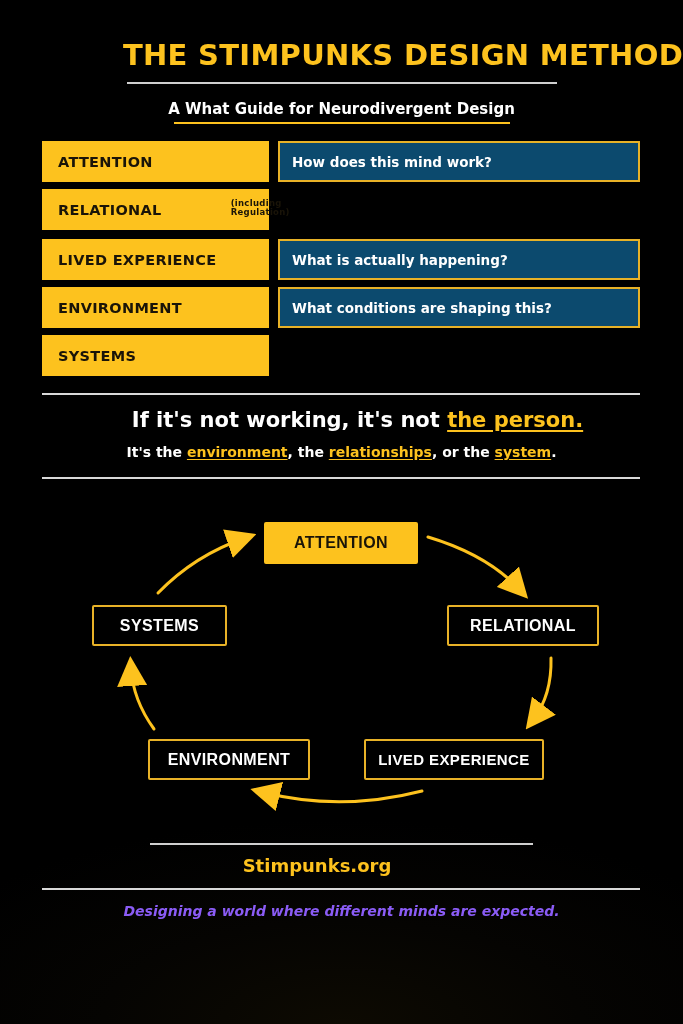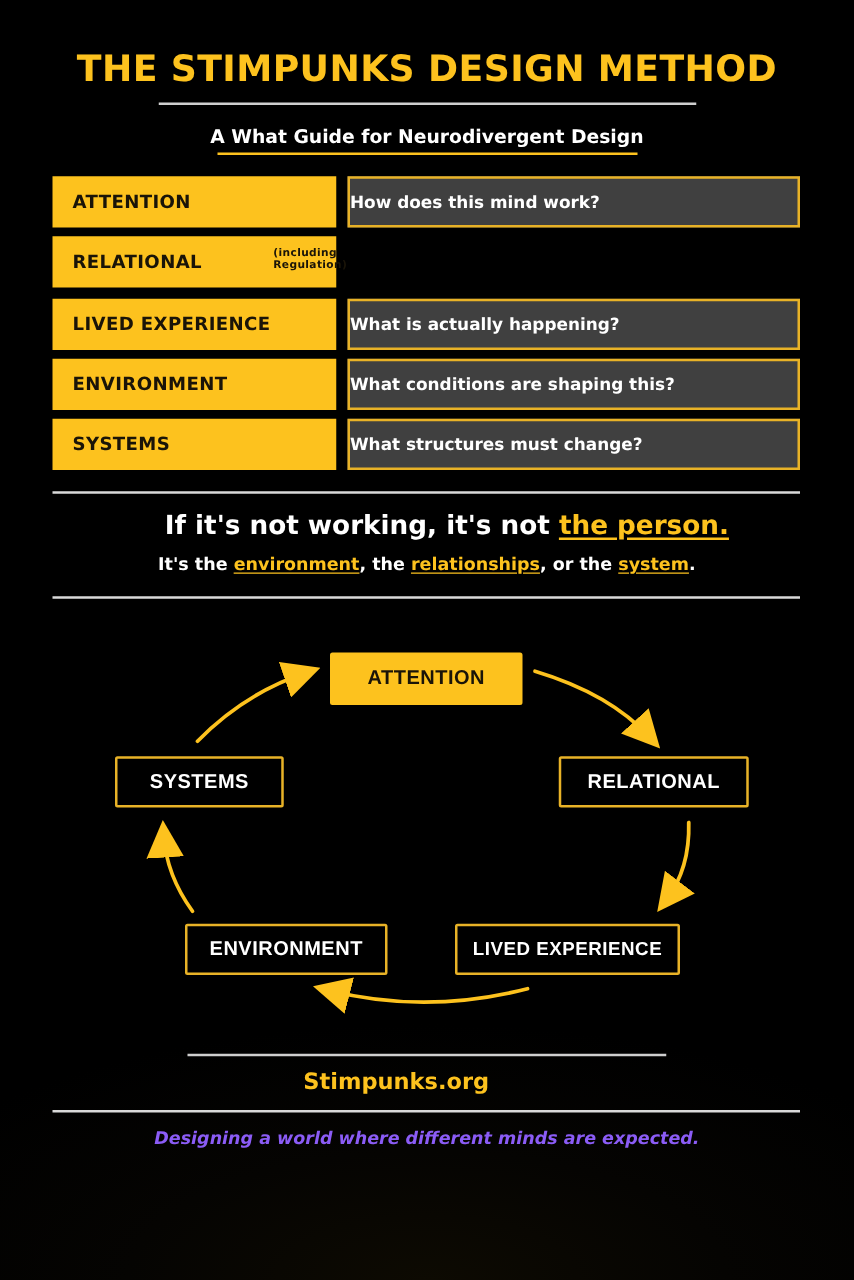--- a/index.html
+++ b/index.html
@@ -5,44 +5,44 @@
     * { margin: 0; padding: 0; box-sizing: border-box; }
     html, body { width: 683px; height: 1024px; background: #000; overflow: hidden; }
     body {
       position: relative;
       font-family: "DejaVu Sans", "Liberation Sans", sans-serif;
       background: radial-gradient(ellipse 70% 20% at 50% 100%, #0d0a02 0%, #050402 50%, #000 100%), #000;
       color: #fff;
     }
     .abs { position: absolute; }
     .title {
-      left: 0; width: 683px; top: 38px; text-align: center;
+      left: 0; width: 683px; top: 38px; text-align: right;
       font-size: 29px; font-weight: bold; color: #FDC21E; letter-spacing: 0.3px;
     }
     .title-rule { left: 127px; width: 430px; top: 82px; height: 2px; background: #cfcfcf; }
     .subtitle {
       left: 0; width: 683px; top: 100px; text-align: center;
       font-size: 15px; font-weight: bold; color: #fff;
     }
     .subtitle-rule { left: 174px; width: 336px; top: 122px; height: 2px; background: #FDC21E; }
 
     .row { left: 42px; width: 598px; height: 41px; }
     .row .label {
       position: absolute; left: 0; top: 0; width: 227px; height: 41px;
       background: #FDC21E; color: #1a1408; font-weight: bold; font-size: 14.5px;
       display: flex; align-items: center; padding-left: 16px; letter-spacing: 0.3px;
     }
     .row .label .sub {
-      font-size: 8.5px; line-height: 9px; margin-left: 12px; font-weight: bold; margin-top: -4px; padding-left: 45px;
+      font-size: 8.5px; line-height: 9px; margin-left: 24px; font-weight: bold; margin-top: -4px; padding-left: 45px;
     }
     .row .question {
       position: absolute; left: 236px; top: 0; width: 362px; height: 41px;
-      border: 2px solid #E8B227; background: #404040;
+      border: 2px solid #E8B227; background: #0c4a6e;
       color: #fff; font-weight: bold; font-size: 13.5px;
-      display: flex; align-items: center; padding-left: 0;
+      display: flex; align-items: center; padding-left: 12px;
     }
 
     .rule-full { left: 42px; width: 598px; height: 2px; background: #d9d9d9; }
 
     .headline {
       left: 0; width: 683px; top: 408px; text-align: center;
       font-size: 21px; font-weight: bold; color: #fff; padding-left: 32px;
     }
     .headline .hl { color: #FDC21E; text-decoration: underline; text-underline-offset: 3px; }
     .subline {
@@ -98,21 +98,20 @@
 <div class="abs row" style="top:287px;">
   <div class="label">
       <span>ENVIRONMENT</span>
     </div>
   <div class="question">What conditions are shaping this?</div>
 </div>
 <div class="abs row" style="top:335px;">
   <div class="label">
       <span>SYSTEMS</span>
     </div>
-  <div class="question">What structures must change?</div>
 </div>
 
 <div class="abs rule-full" style="top:393px;"></div>
 
 <div class="abs headline">
   <span>If it's not working, it's not </span><span class="hl">the person.</span>
 </div>
 <div class="abs subline">
   <span>It's the </span><span class="hl">environment</span><span>, the </span><span class="hl">relationships</span><span>, or the </span><span class="hl">system</span><span>.</span>
 </div>

